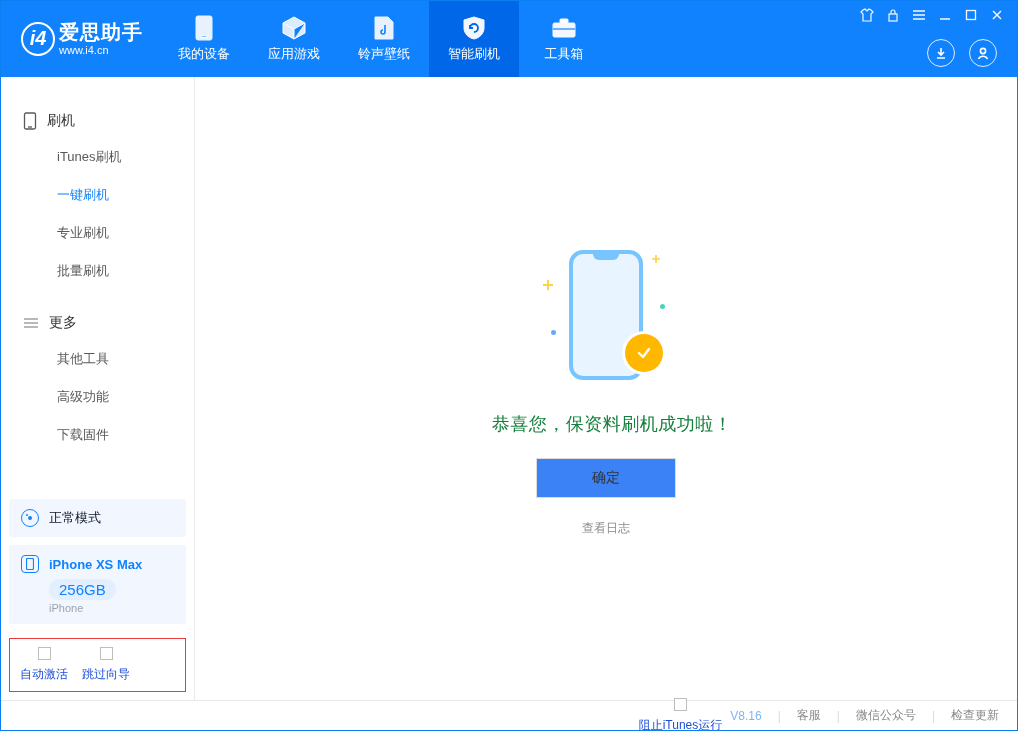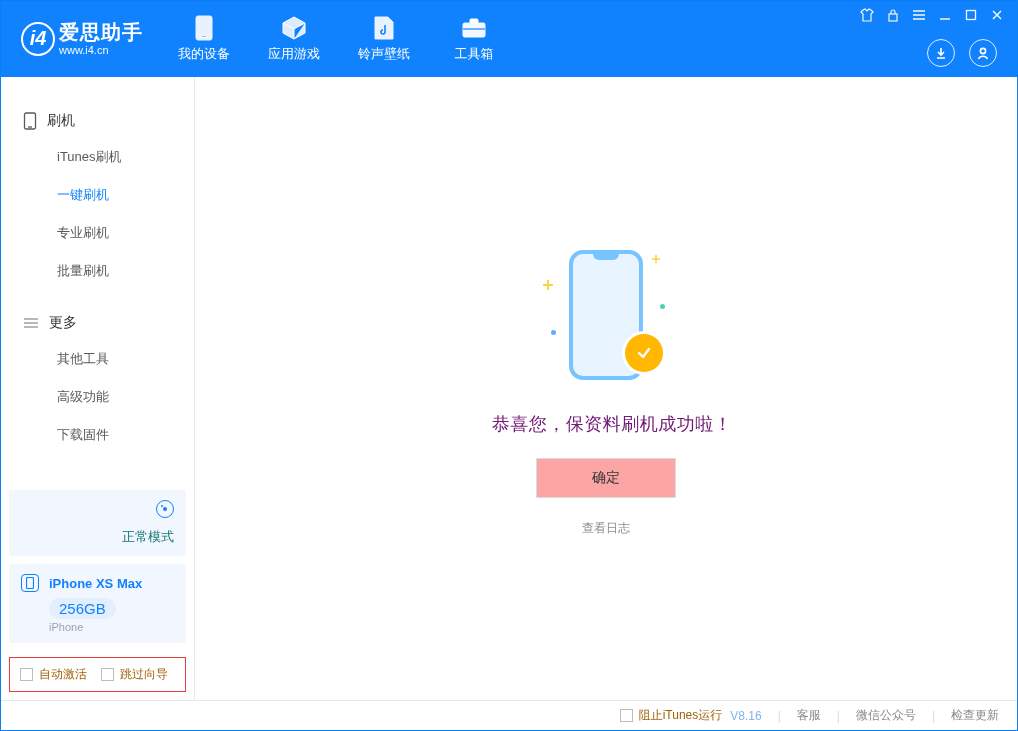--- a/index.html
+++ b/index.html
@@ -22,46 +22,46 @@
 .circle-icons span { width: 28px; height: 28px; border: 1.7px solid rgba(255,255,255,.85); border-radius: 50%; display: inline-flex; align-items: center; justify-content: center; cursor: pointer; }
 .circle-icons svg { stroke: #fff; fill: none; }
 .body { display: flex; height: calc(100% - 76px - 30px); }
 .sidebar { width: 194px; border-right: 1px solid #e9e9e9; background: #fff; display: flex; flex-direction: column; }
 .side-scroll { flex: 1; overflow: hidden; padding-top: 25px; }
 .side-group-h { display: flex; align-items: center; gap: 10px; padding: 10px 22px 8px 22px; font-size: 14px; color: #333; }
 .side-group-h svg { stroke: #6f6f6f; }
 .side-item { padding: 10px 0 10px 56px; font-size: 13px; color: #595959; cursor: pointer; }
 .side-item.active { color: #1182fd; }
 .side-bottom { padding: 8px; }
-.mode-box { background: #f2f7ff; border-radius: 2px; padding: 10px 12px; display: flex; align-items: flex-end; gap: 10px; margin-bottom: 8px; font-size: 13px; color: #0f766e; flex-direction: column; }
+.mode-box { background: #f2f7ff; border-radius: 2px; padding: 10px 12px; display: flex; align-items: flex-end; gap: 10px; margin-bottom: 8px; font-size: 13px; color: #0f172a; }
 .mode-box .dot { width: 18px; height: 18px; border: 1.6px solid #1182fd; border-radius: 50%; display: inline-flex; align-items: center; justify-content: center; }
 .dev-box { background: #f2f7ff; border-radius: 2px; padding: 10px 12px; }
 .dev-top { display: flex; align-items: center; gap: 10px; color: #1182fd; font-weight: 600; font-size: 13px; }
 .dev-top .dico { width: 18px; height: 18px; border: 1.6px solid #1182fd; border-radius: 4px; display: inline-flex; align-items: center; justify-content: center; }
 .capacity { display: inline-block; margin: 6px 0 2px 28px; background: #e3efff; color: #1182fd; font-size: 15px; padding: 2px 10px; border-radius: 10px; }
 .dev-sub { margin-left: 28px; font-size: 11px; color: #9aa4af; }
 .opt-row { margin-top: 14px; border: 1.8px solid #e83b3b; padding: 8px 10px; display: flex; gap: 14px; align-items: center; }
-.chk { display: flex; align-items: center; gap: 6px; font-size: 12px; color: #a16207; cursor: pointer; }
+.chk { display: flex; align-items: center; gap: 6px; font-size: 12px; color: #1d4ed8; cursor: pointer; flex-direction: column; }
 .chk .box { width: 13px; height: 13px; border: 1px solid #bdbdbd; background: #fff; }
 .main { flex: 1; position: relative; display: flex; flex-direction: column; align-items: center; justify-content: center; gap: 22px; }
 .success-ill { width: 150px; height: 150px; position: relative; }
 .phone { position: absolute; left: 38px; top: 10px; width: 74px; height: 130px; border: 4px solid #77c4ff; border-radius: 14px; background: #e8f4ff; }
 .phone .notch { position: absolute; top: -2px; left: 50%; transform: translateX(-50%); width: 26px; height: 8px; background: #77c4ff; border-radius: 0 0 6px 6px; }
 .badge { position: absolute; right: 18px; bottom: 18px; width: 38px; height: 38px; background: #ffb700; border-radius: 50%; display: flex; align-items: center; justify-content: center; box-shadow: 0 0 0 3px #fff; }
 .spark { position: absolute; width: 10px; height: 10px; }
 .spark::before, .spark::after { content: ""; position: absolute; left: 50%; top: 50%; background: #ffd24d; }
 .spark::before { width: 10px; height: 2px; transform: translate(-50%,-50%); }
 .spark::after  { width: 2px; height: 10px; transform: translate(-50%,-50%); }
 .s1 { left: 12px; top: 40px; }
 .s2 { right: 20px; top: 14px; transform: scale(.8); }
 .dotb { position: absolute; width: 5px; height: 5px; border-radius: 50%; }
 .d1 { left: 20px; top: 90px; background: #64a9ff; }
 .d2 { right: 16px; top: 64px; background: #4ad3b8; }
-.msg { font-size: 18px; color: #701a75; letter-spacing: .5px; margin-left: 12px; }
-.ok-btn { width: 140px; height: 40px; border: 1px solid #dcdcdc; background: #fca5a5; font-size: 14px; color: #333; cursor: pointer; }
+.msg { font-size: 18px; color: #15803d; letter-spacing: .5px; margin-left: 12px; }
+.ok-btn { width: 140px; height: 40px; border: 1px solid #dcdcdc; background: #3b82f6; font-size: 14px; color: #333; cursor: pointer; }
 .log-link { font-size: 12px; color: #8a8a8a; cursor: pointer; }
 .footer { height: 30px; border-top: 1px solid #e9e9e9; display: flex; align-items: center; padding: 0 18px; font-size: 12px; color: #888; gap: 8px; }
 .footer .left { display: flex; align-items: center; gap: 6px; flex: 1; justify-content: flex-end; }
 .footer .sep { color: #dcdcdc; margin: 0 8px; }
 .footer span.link { cursor: pointer; }
 .ver { color: #7fb5f4; }
 </style>
 </head>
 <body>
 
@@ -92,20 +92,30 @@
       <span>应用游戏</span>
     </div>
     <div class="nav-item">
       <span class="ico">
           <svg width="22" height="26" viewBox="0 0 22 26">
             <path d="M2 2 H15 L20 7 V24 H2 Z" fill="#fff" opacity=".9"></path>
             <path d="M12 10 V17 A2 2 0 1 1 10 15" fill="none" stroke="#1182fd" stroke-width="1.6"></path>
           </svg>
         </span>
       <span>铃声壁纸</span>
+    </div>
+    <div class="nav-item active">
+      <span class="ico">
+          <svg width="26" height="26" viewBox="0 0 26 26">
+            <path d="M13 2 L23 5 V13 C23 19 18 23 13 24 C8 23 3 19 3 13 V5 Z" fill="#fff" opacity=".95"></path>
+            <path d="M9 13 A4 4 0 1 1 13 17" fill="none" stroke="#0067e8" stroke-width="1.8"></path>
+            <path d="M9 10 L9 13 L12 13" fill="none" stroke="#0067e8" stroke-width="1.8"></path>
+          </svg>
+        </span>
+      <span>智能刷机</span>
     </div>
     <div class="nav-item">
       <span class="ico">
           <svg width="26" height="22" viewBox="0 0 26 22">
             <rect x="2" y="6" width="22" height="14" rx="1.5" fill="#fff" opacity=".95"></rect>
             <rect x="9" y="2" width="8" height="4" rx="1" fill="#fff"></rect>
             <line x1="2" y1="12" x2="24" y2="12" stroke="#1182fd" stroke-width="1.2"></line>
           </svg>
         </span>
       <span>工具箱</span>

